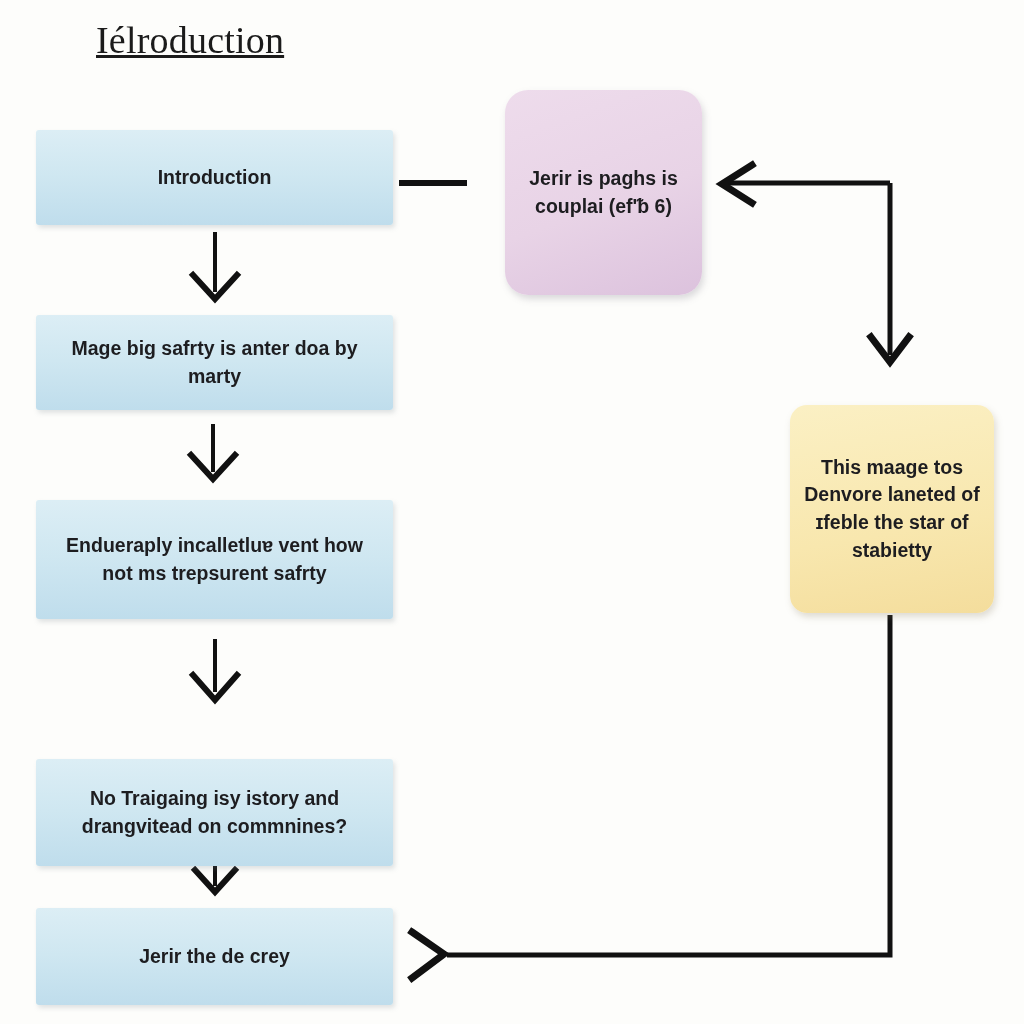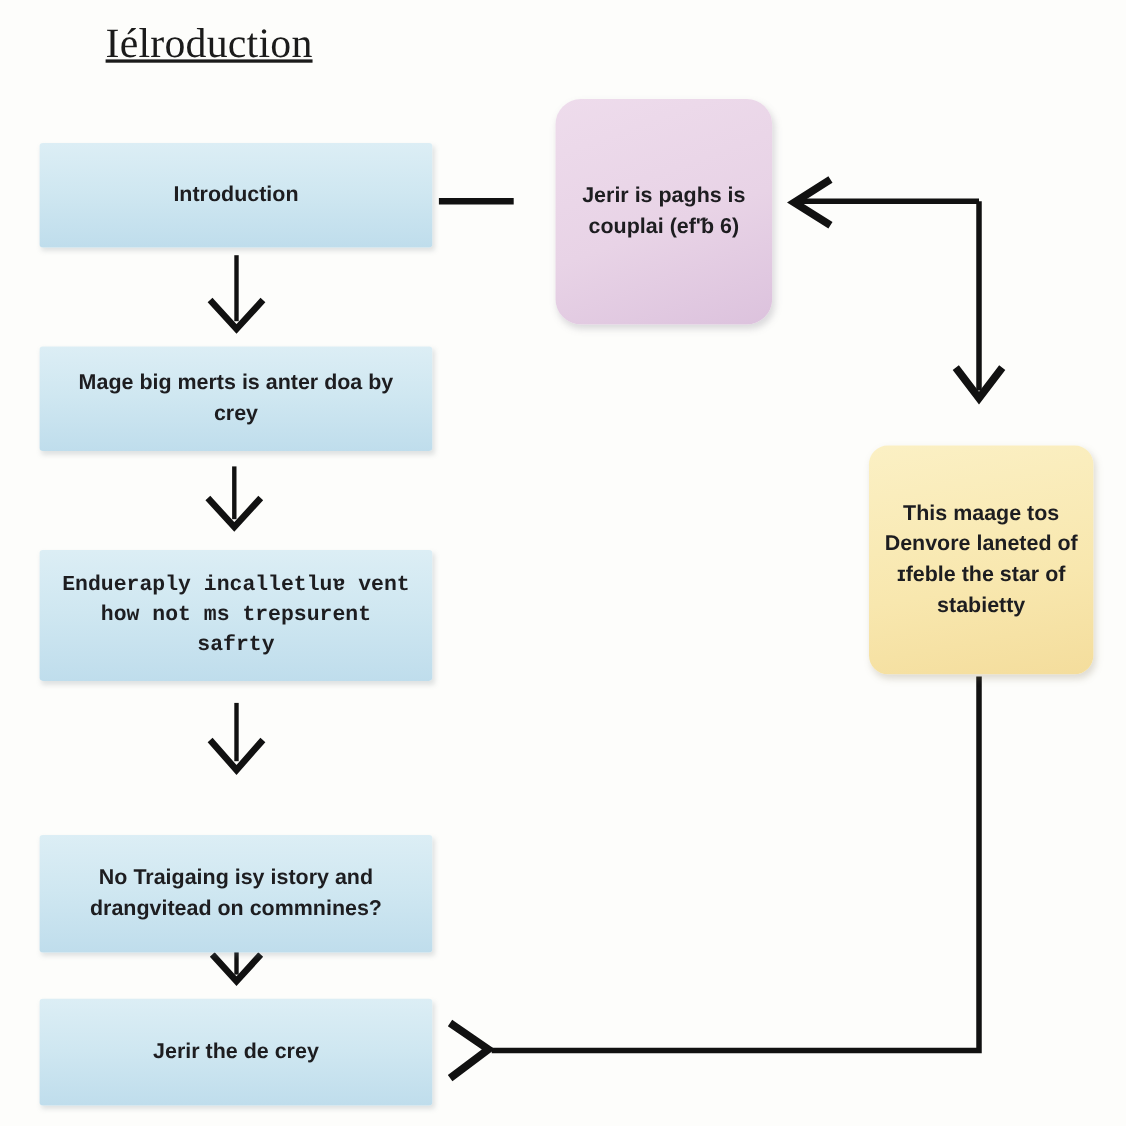--- a/index.html
+++ b/index.html
@@ -58,21 +58,21 @@
     left: 36px;
     width: 357px;
     border-radius: 3px;
     background: linear-gradient(180deg, #dceef5 0%, #cfe7f1 48%, #bfddec 100%);
     box-shadow: 2px 3px 5px rgba(120,130,140,0.22);
     font-size: 19.5px;
   }
 
   .node-blue.n1 { top: 130px;  height: 95px;  }
   .node-blue.n2 { top: 315px;  height: 95px;  }
-  .node-blue.n3 { top: 500px;  height: 119px; font-family: Liberation Mono, monospace; }
+  .node-blue.n3 { top: 500px;  height: 119px; }
   .node-blue.n4 { top: 719px;  height: 107px; margin-top: 40px; }
   .node-blue.n5 { top: 908px;  height: 97px;  }
 
   
   .node-pink {
     left: 505px;
     top: 90px;
     width: 197px;
     height: 205px;
     border-radius: 23px;
@@ -151,21 +151,21 @@
       <polyline points="890,615 890,955 447,955" fill="none" stroke="#111111" stroke-width="5" stroke-linecap="butt" stroke-linejoin="miter"></polyline>
       <polyline points="412,932 444,954 412,978" fill="none" stroke="#111111" stroke-width="7" stroke-linecap="square" stroke-linejoin="miter"></polyline>
     </g>
   </svg>
 
   <div class="node node-blue n1">
     <span class="node-label">Introduction</span>
   </div>
 
   <div class="node node-blue n2">
-    <span class="node-label">Mage big merts is anter doa by crey</span>
+    <span class="node-label">Mage big safrty is anter doa by marty</span>
   </div>
 
   <div class="node node-blue n3">
     <span class="node-label">Endueraply incalletluɐ vent how not ms trepsurent safrty</span>
   </div>
 
   <div class="node node-blue n4">
     <span class="node-label">No Traigaing isy istory and drangvitead on commnines?</span>
   </div>
 

